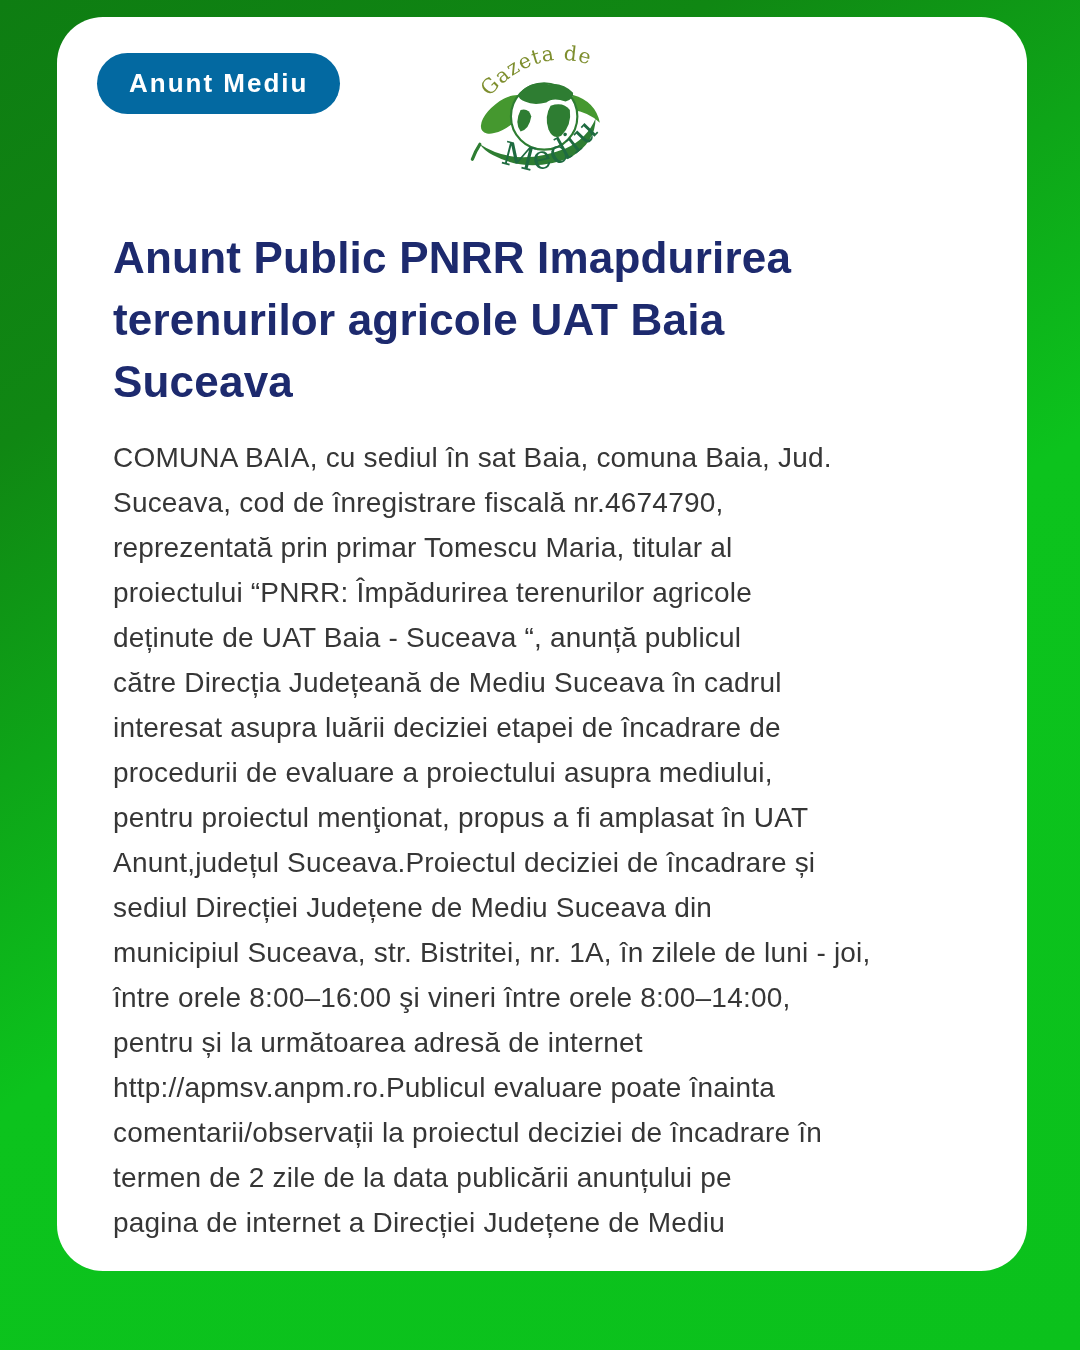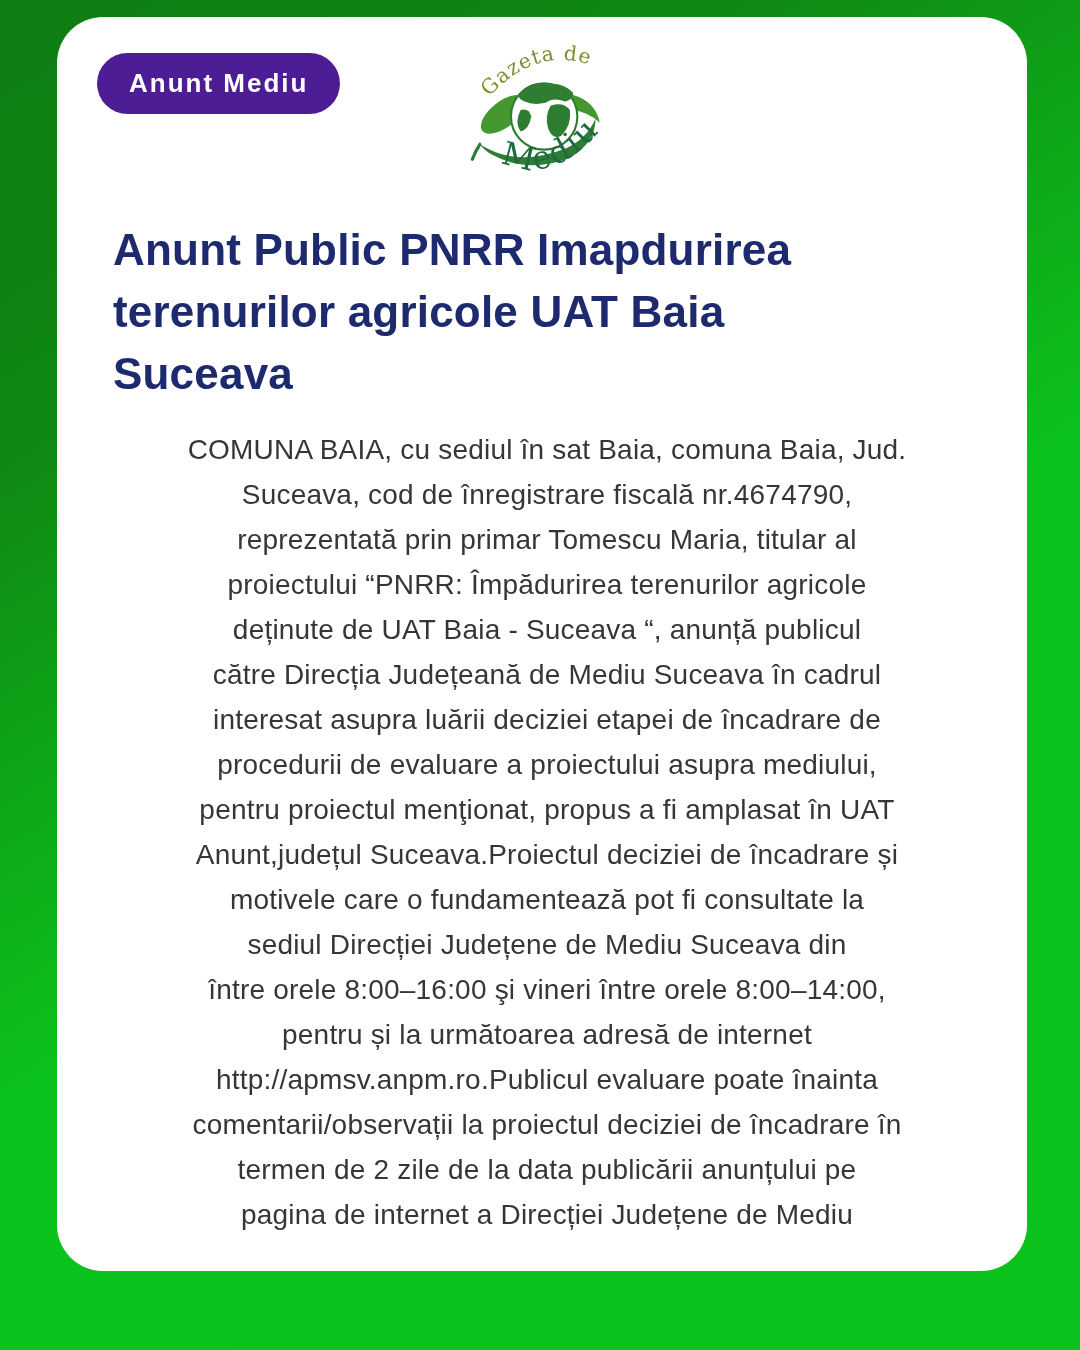--- a/index.html
+++ b/index.html
@@ -26,54 +26,53 @@
     box-sizing: border-box;
     padding-top: 36px;
   }
   .header-row {
     position: relative;
     height: 140px;
   }
   .badge {
     display: inline-block;
     margin-left: 40px;
-    background: #4c1d95;
+    background: #0369a1;
     color: #ffffff;
     font-size: 26px;
     font-weight: 600;
     letter-spacing: 2px;
     padding: 15px 32px;
     border-radius: 999px;
     border: none;
     cursor: pointer;
     font-family: "Liberation Sans", sans-serif;
   }
   .logo {
     position: absolute;
     left: 50%;
     top: -18px;
     transform: translateX(-50%);
     width: 150px;
     height: 150px;
   }
   .title {
-    margin: 26px 60px 0 56px;
+    margin: 34px 60px 0 56px;
     max-width: 780px;
     color: #1d2a6e;
     font-size: 44px;
     line-height: 62px;
     font-weight: bold;
     letter-spacing: 0.2px;
   }
   .body-text {
     margin: 22px 44px 0 56px;
     width: 868px;
     color: #363636;
     font-size: 28px;
-    text-align: center;
   }
   .body-text .line {
     white-space: nowrap;
     height: 45px;
     line-height: 45px;
     letter-spacing: 0.2px;
   }
 </style>
 </head>
 <body>
@@ -118,22 +117,22 @@
     <div class="line">COMUNA BAIA, cu sediul în sat Baia, comuna Baia, Jud.</div>
     <div class="line">Suceava, cod de înregistrare fiscală nr.4674790,</div>
     <div class="line">reprezentată prin primar Tomescu Maria, titular al</div>
     <div class="line">proiectului “PNRR: Împădurirea terenurilor agricole</div>
     <div class="line">deținute de UAT Baia - Suceava “, anunță publicul</div>
     <div class="line">către Direcția Județeană de Mediu Suceava în cadrul</div>
     <div class="line">interesat asupra luării deciziei etapei de încadrare de</div>
     <div class="line">procedurii de evaluare a proiectului asupra mediului,</div>
     <div class="line">pentru proiectul menţionat, propus a fi amplasat în UAT</div>
     <div class="line">Anunt,județul Suceava.Proiectul deciziei de încadrare și</div>
-    <div class="line">motivele care o fundamentează pot fi consultate la</div>
     <div class="line">sediul Direcției Județene de Mediu Suceava din</div>
+    <div class="line">municipiul Suceava, str. Bistritei, nr. 1A, în zilele de luni - joi,</div>
     <div class="line">între orele 8:00–16:00 şi vineri între orele 8:00–14:00,</div>
     <div class="line">pentru și la următoarea adresă de internet</div>
     <div class="line">http://apmsv.anpm.ro.Publicul evaluare poate înainta</div>
     <div class="line">comentarii/observații la proiectul deciziei de încadrare în</div>
     <div class="line">termen de 2 zile de la data publicării anunțului pe</div>
     <div class="line">pagina de internet a Direcției Județene de Mediu</div>
 
   </div>
 
 </div>

